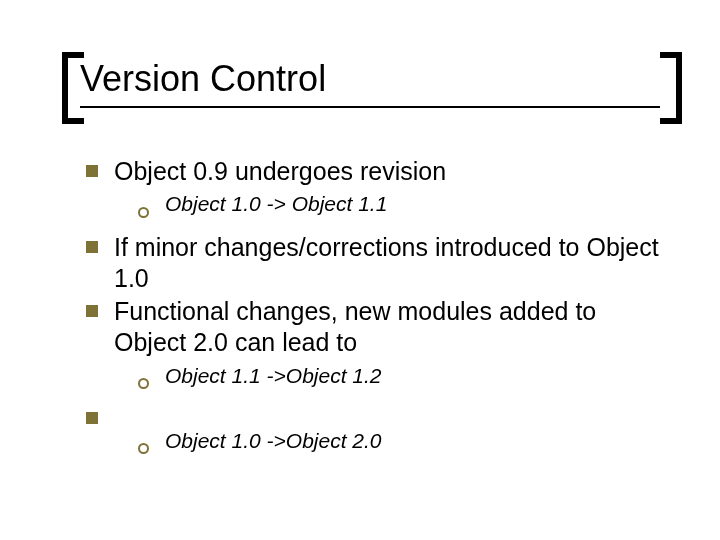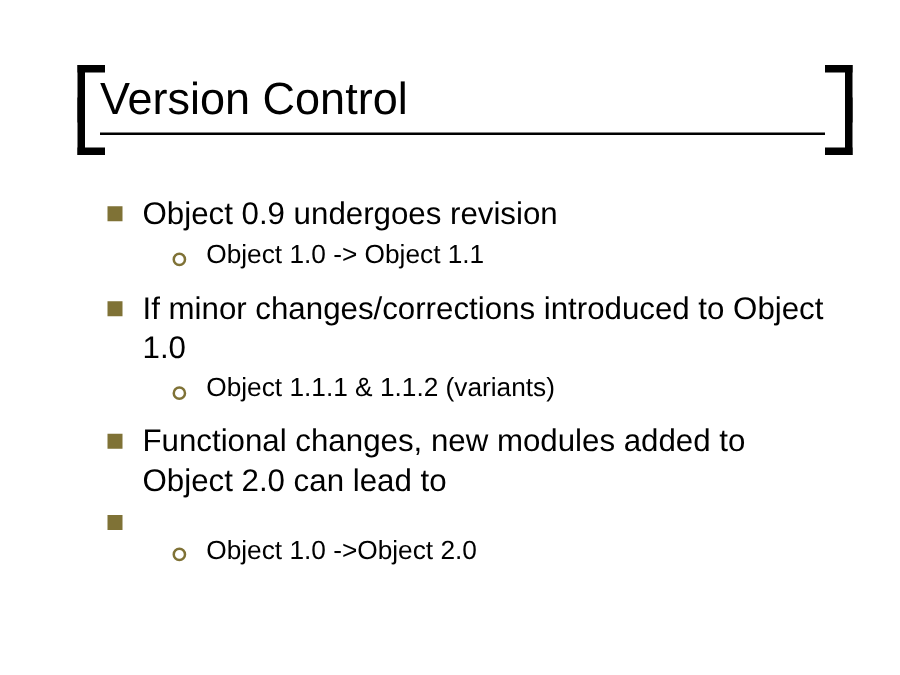--- a/index.html
+++ b/index.html
@@ -86,24 +86,25 @@
     background: #7f7236;
     margin-top: 9px;
     margin-right: 16px;
   }
   .lvl1 .text {
     font-size: 25px;
     line-height: 1.25;
   }
   .lvl2 {
     display: flex;
-    align-items: center;
+    align-items: flex-end;
     margin-left: 52px;
     margin-top: 4px;
     margin-bottom: 14px;
+    font-style: italic;
   }
   .lvl2 .ring {
     flex: 0 0 auto;
     width: 11px;
     height: 11px;
     border: 2px solid #7f7236;
     border-radius: 50%;
     margin-top: 6px;
     margin-right: 16px;
     box-sizing: border-box;
@@ -136,28 +137,28 @@
     </div>
     <div class="lvl2">
       <span class="ring"></span>
       <span class="text">Object 1.0 -&gt; Object 1.1</span>
     </div>
 
     <div class="lvl1">
       <span class="bullet"></span>
       <span class="text">If minor changes/corrections introduced to Object 1.0</span>
     </div>
-    <div class="lvl2">
-      <span class="ring"></span>
-      <span class="text">Object 1.1.1 &amp; 1.1.2 (variants)</span>
-    </div>
 
     <div class="lvl1">
       <span class="bullet"></span>
       <span class="text">Functional changes, new modules added to Object 2.0 can lead to</span>
+    </div>
+    <div class="lvl2">
+      <span class="ring"></span>
+      <span class="text">Object 1.1 -&gt;Object 1.2</span>
     </div>
 
     <div class="lvl1">
       <span class="bullet"></span>
     </div>
     <div class="lvl2">
       <span class="ring"></span>
       <span class="text">Object 1.0 -&gt;Object 2.0</span>
     </div>
 

